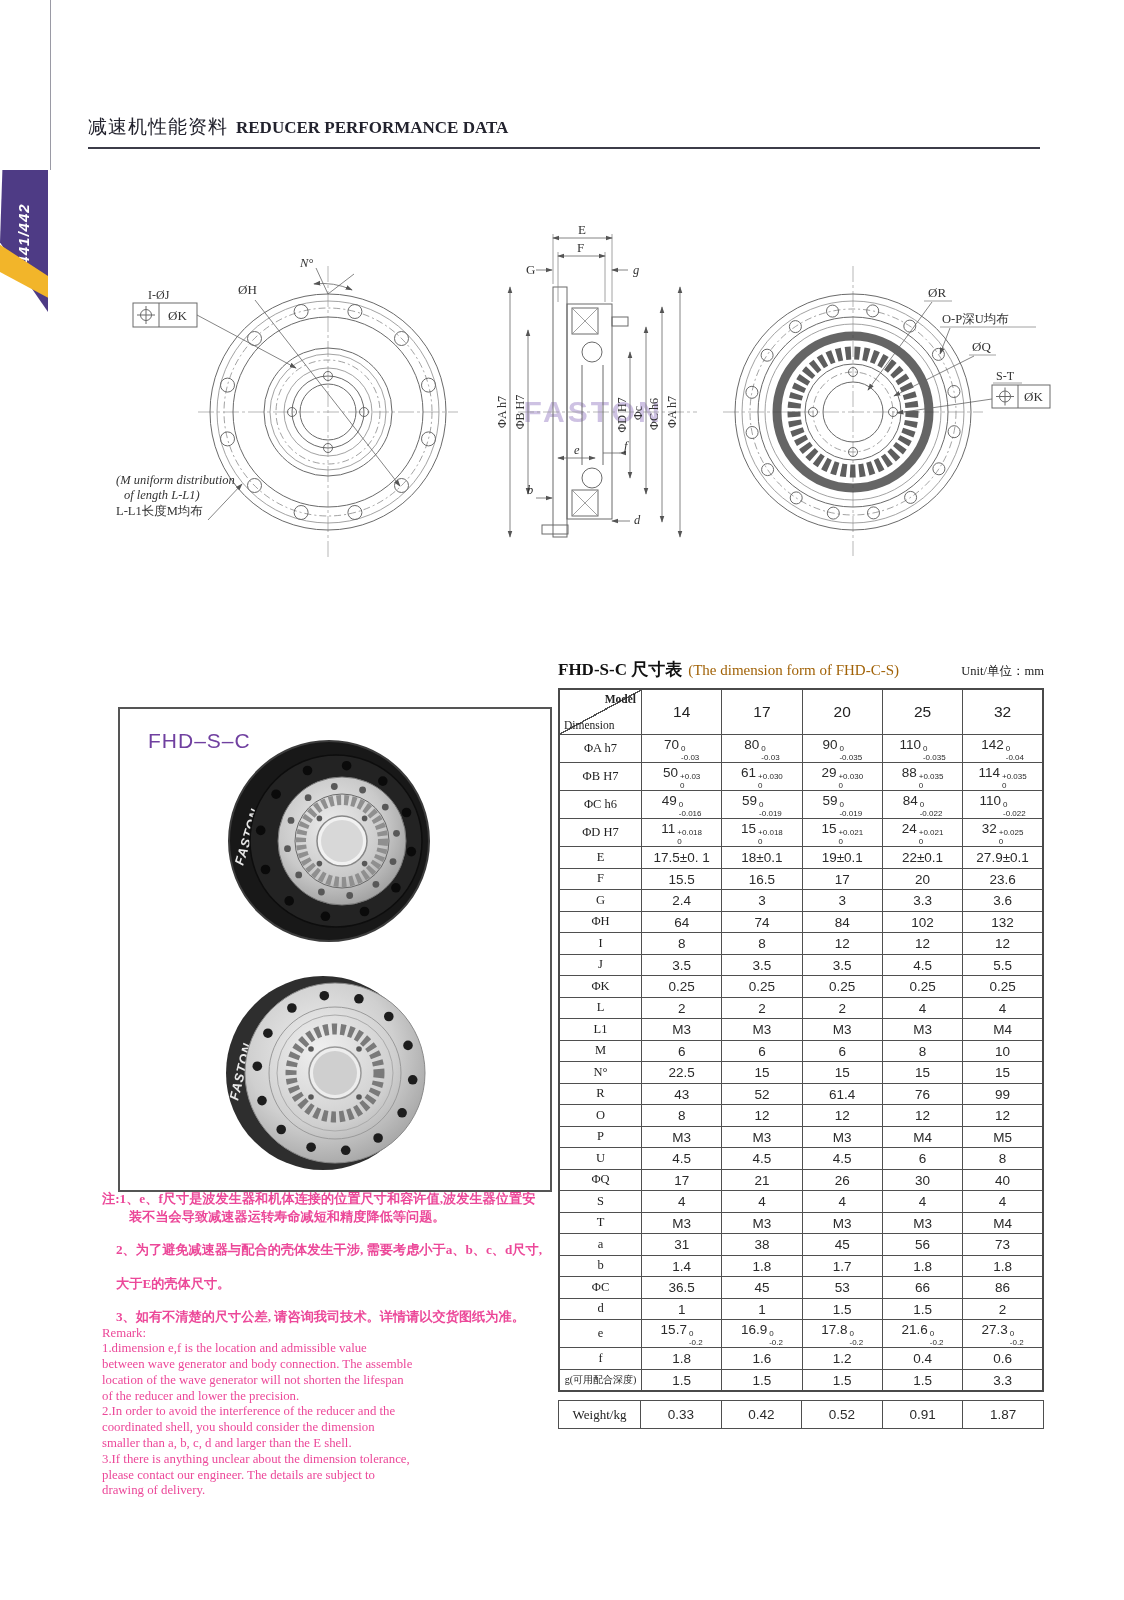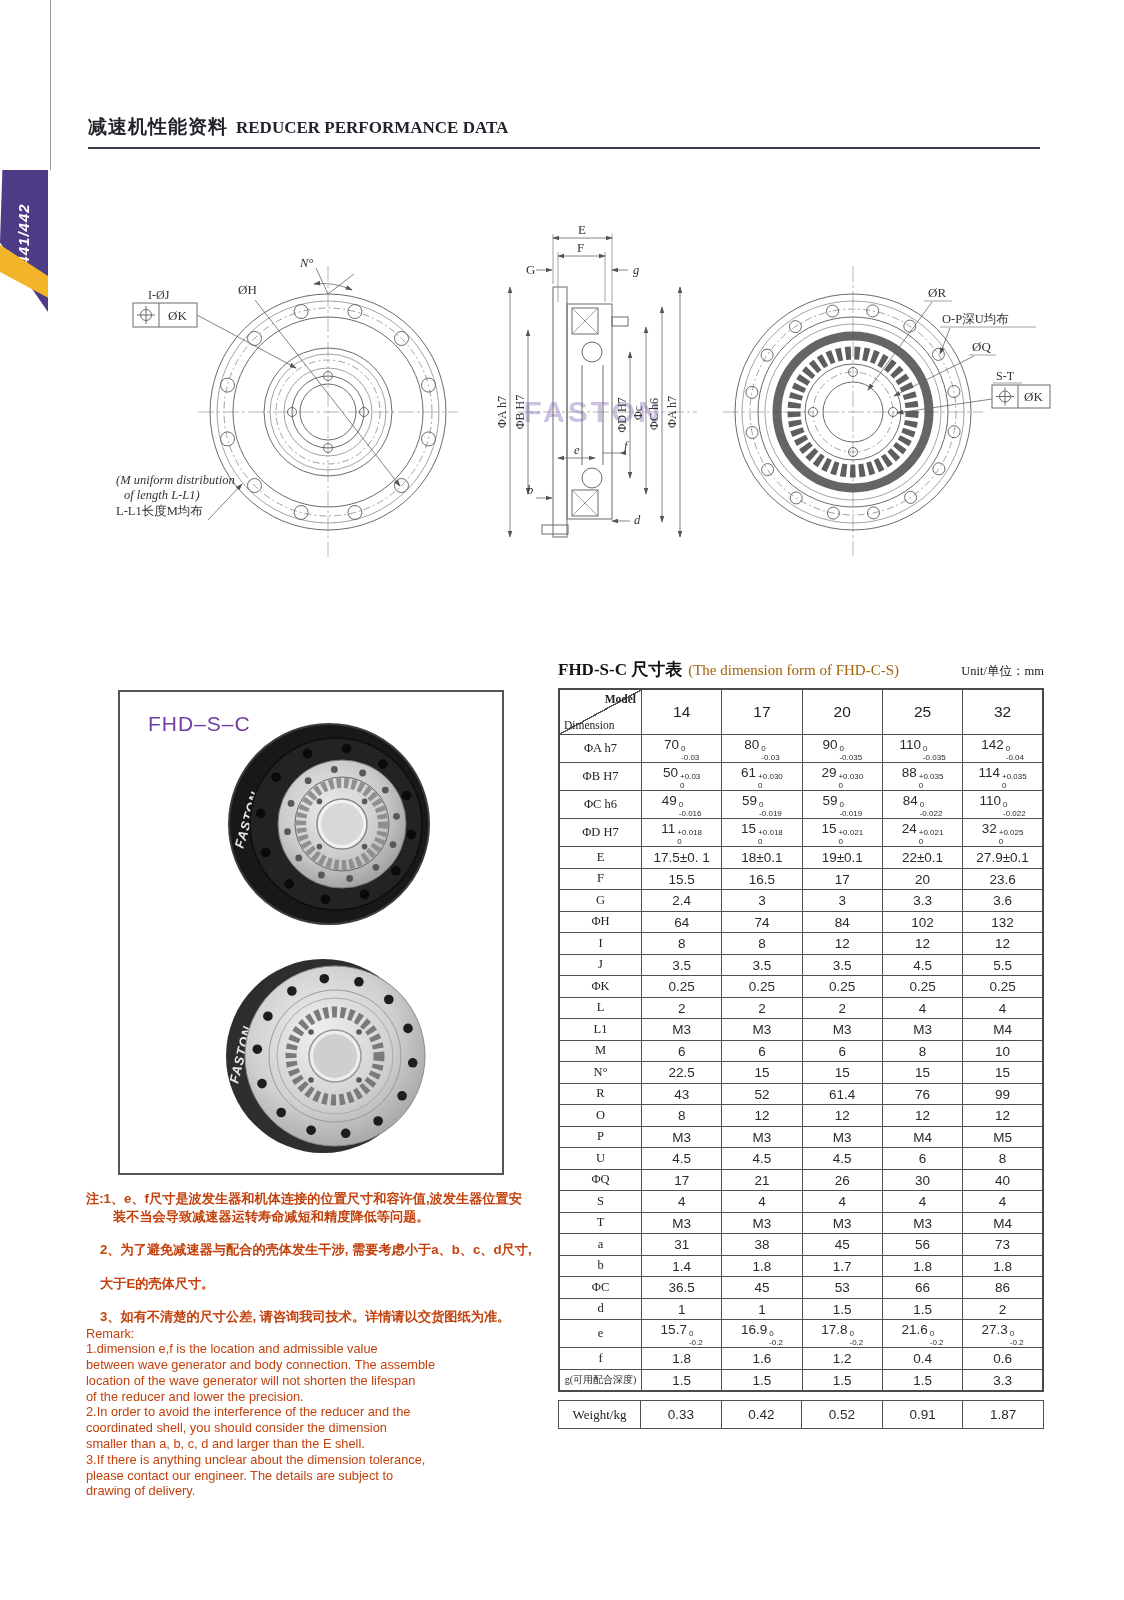--- a/index.html
+++ b/index.html
@@ -12,42 +12,42 @@
   .tab-text{position:absolute;left:-47px;top:40px;width:142px;height:48px;line-height:48px;
       text-align:center;transform:rotate(-90deg);color:#fff;font-weight:bold;font-style:italic;
       font-size:15px;letter-spacing:1px;}
   .tab-yellow{position:absolute;left:0;top:243px;width:48px;height:57px;background:#f2b52a;
       clip-path:polygon(0 3%,100% 58%,100% 96%,0 51%);}
   
   .hdr{position:absolute;left:88px;top:58px;}
   .t-zh{color:#6f3fa3;font-size:31px;font-weight:bold;letter-spacing:1px;}
   .t-en{color:#58585a;font-size:27px;margin-left:24px;letter-spacing:1px;}
   .sub{position:absolute;left:88px;top:114px;font-family:"Liberation Serif",serif;color:#23232e;}
-  .s-zh{font-size:19px;font-weight:bold;letter-spacing:1px;}
+  .s-zh{font-size:19px;font-weight:normal;letter-spacing:1px;}
   .s-en{font-size:17px;font-weight:bold;margin-left:8px;}
   .rule{position:absolute;left:88px;top:147px;width:952px;height:2px;background:#3c3c48;}
   
   .drawings{position:absolute;left:90px;top:222px;}
   .dthin{stroke:#6a6a6a;stroke-width:1;fill:none;}
   .dthin2{stroke:#8a8a8a;stroke-width:.8;fill:none;}
   .dcl{stroke:#999;stroke-width:.7;fill:none;stroke-dasharray:16 3 3 3;}
   .ddash{stroke:#8a8a8a;stroke-width:.8;fill:none;stroke-dasharray:7 3 2 3;}
   .dim{stroke:#666;stroke-width:.8;fill:none;}
   .dlabel{font-family:"Liberation Serif",serif;font-size:13px;fill:#333;}
   .dlabel2{font-family:"Liberation Serif",serif;font-size:12px;fill:#333;}
   .dlabelZh{font-family:"Liberation Serif",serif;font-size:12.5px;fill:#333;}
   .dital{font-family:"Liberation Serif",serif;font-style:italic;font-size:12.5px;fill:#333;}
   .wmark{font-family:"Liberation Sans",sans-serif;font-size:30px;font-weight:bold;
          fill:#9f86c8;opacity:.5;letter-spacing:3px;}
   .holes circle{stroke:#6a6a6a;stroke-width:1;fill:none;}
   .holesF circle{stroke:none;fill:#0a0a0a;}
   .holesF2 circle{stroke:none;fill:#585858;}
   .holesF3 circle{stroke:none;fill:#1d1d1d;}
   
-  .pbox{position:absolute;left:118px;top:690px;width:382px;height:481px;border:2px solid #555;background:#fff;}
+  .pbox{position:absolute;left:118px;top:707px;width:382px;height:481px;border:2px solid #555;background:#fff;padding-left:48px;}
   .pmodel{position:absolute;left:28px;top:20px;font-size:21px;color:#7040A0;letter-spacing:1px;}
   .psvg1{position:absolute;left:0;top:22px;}
   .psvg2{position:absolute;left:0;top:252px;}
   .brandtxt{font-family:"Liberation Sans",sans-serif;font-weight:bold;font-style:italic;
         font-size:13px;fill:#e8e8e8;letter-spacing:1px;}
   
   .tblock{position:absolute;left:558px;top:658px;width:486px;}
   .ttitle{display:flex;align-items:baseline;font-family:"Liberation Serif",serif;margin-bottom:7px;}
   .tt-zh{font-size:17px;font-weight:bold;color:#111;}
   .tt-en{font-size:15px;color:#a16207;margin-left:6px;}
@@ -66,21 +66,21 @@
   td.rlabel{font-family:"Liberation Serif",serif;font-size:12.5px;color:#222;}
   td.rlabel.small{font-size:10px;}
   td.val{color:#2a2a2a;}
   .vmain{font-size:13.5px;}
   .tol{display:inline-flex;flex-direction:column;justify-content:center;font-size:8px;
        line-height:8.5px;margin-left:2px;vertical-align:-2px;text-align:left;}
   .wt td{height:27px;}
   .wt td.rlabel{width:81px;font-size:13px;}
   .wt td.val{font-size:13.5px;}
   
-  .notes{position:absolute;left:86px;top:1190px;width:452px;font-family:Liberation Sans, sans-serif;color:#c2410c;}
+  .notes{position:absolute;left:102px;top:1190px;width:452px;font-family:Liberation Serif, serif;color:#ec4899;}
   .nzh{font-size:13.2px;line-height:17.5px;font-weight:bold;}
   .nzh .ind1{padding-left:14px;margin-top:16px;}
   .nzh .ind2{padding-left:27px;}
   .remark{font-size:12.8px;line-height:15.8px;}
 </style>
 </head>
 <body>
 
 <div class="page">
 

